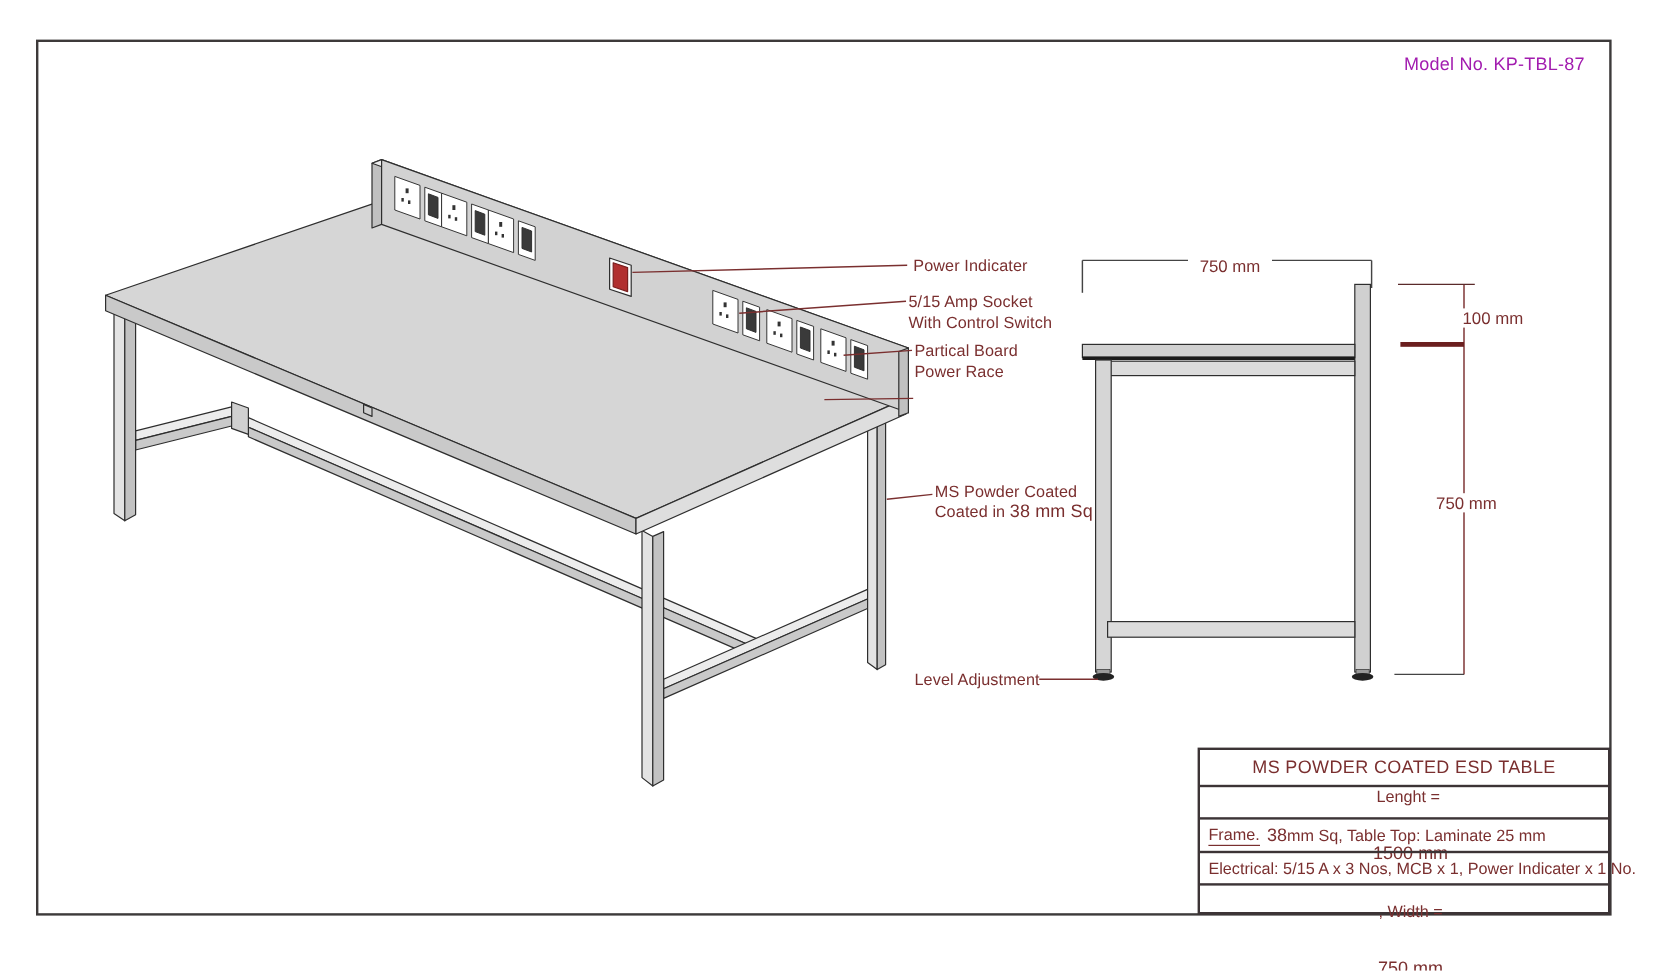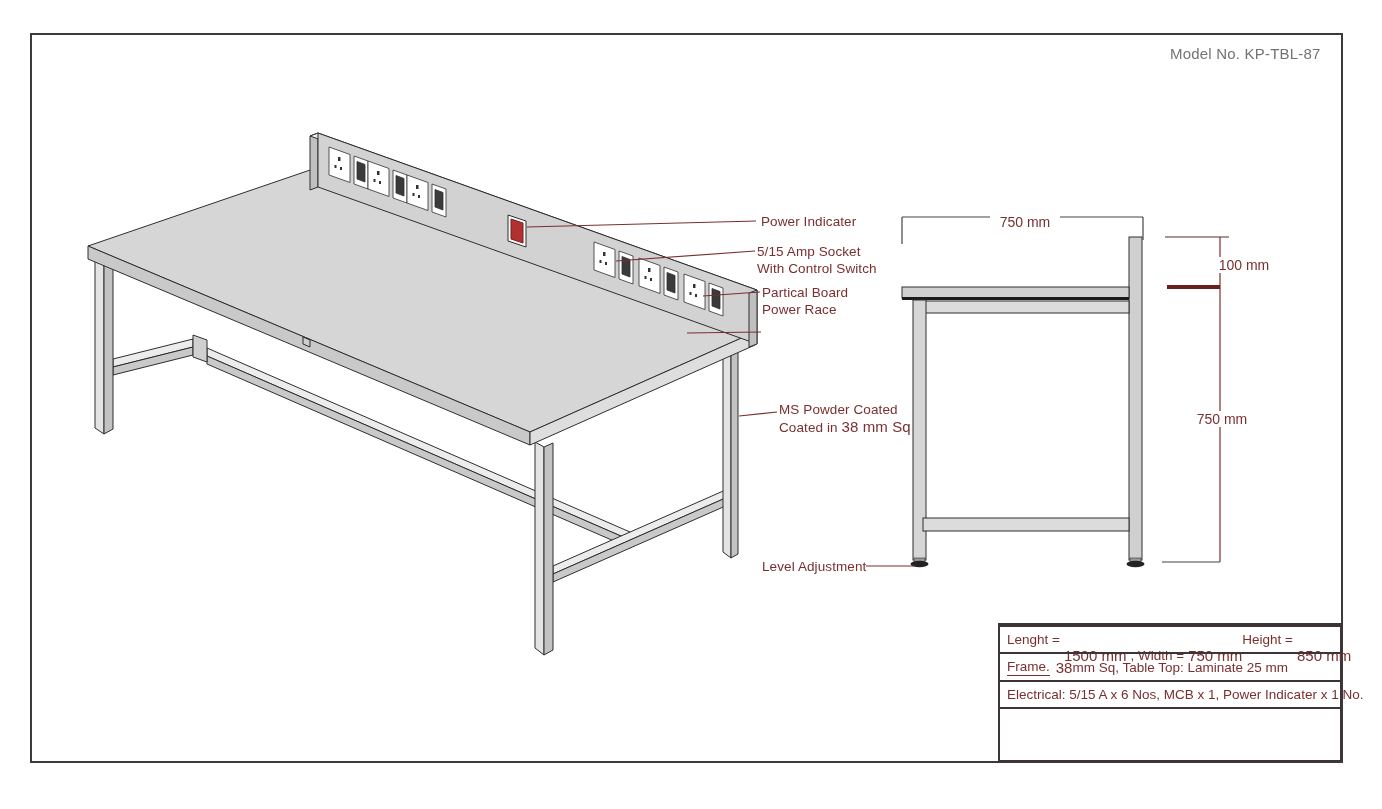--- a/index.html
+++ b/index.html
@@ -9,21 +9,21 @@
     font-family:"Liberation Sans","DejaVu Sans",sans-serif; overflow:hidden;
     color:#7a2f2f;
   }
   .page-border {
     position:absolute; left:30px; top:33px; width:1313px; height:730px;
     border:2px solid #3d3a3a;
   }
   .drawing-svg { position:absolute; left:0; top:0; }
   .model-no {
     position:absolute; left:1170px; top:45px; width:160px;
-    font-size:15px; color:#737373; letter-spacing:0.2px;
+    font-size:15px; color:#a21caf; letter-spacing:0.2px;
   }
   .annot {
     position:absolute; font-size:13.5px; line-height:17px; color:#7a2f2f;
     letter-spacing:0.1px; white-space:nowrap;
   }
   .annot .num-big { font-size:15px; }
   .dim-label {
     position:absolute; font-size:14px; color:#7a2f2f; background:#fff;
     text-align:center; padding:0 2px; white-space:nowrap;
   }
@@ -34,21 +34,21 @@
     color:#7a2f2f;
   }
   .spec-title {
     height:29px; display:flex; align-items:center; justify-content:center;
     font-size:15px; letter-spacing:0.3px;
   }
   .spec-row {
     border-top:2px solid #3c3436; display:flex; align-items:center;
     padding-left:7px; white-space:nowrap;
   }
-  .spec-row1 { height:27px; }
+  .spec-row1 { height:27px;flex-direction:column; }
   .spec-row2 { height:28px; }
   .spec-row3 { height:27px; font-size:13.5px; }
   .spec-empty { flex:1; border-top:2px solid #3c3436; }
   .spec-lbl { font-size:13.5px; }
   .spec-val { font-size:15px; }
   .sp-gap-s { margin-left:4px;margin-top:32px; }
   .sp-gap-m { margin-left:6px; }
   .sp-gap-l { margin-left:0; }
   .frame-underlined { border-bottom:1px solid #7a2f2f; padding-bottom:1px; }
 </style>
@@ -223,32 +223,33 @@
 
   <div class="annot" style="left:762px; top:558px;">
     <div>Level Adjustment</div>
   </div>
 
   <div class="dim-label" style="left:990px; top:214px; width:70px;">750 mm</div>
   <div class="dim-label" style="left:1191px; top:257px; width:62px;margin-left:22px;">100 mm</div>
   <div class="dim-label" style="left:1191px; top:411px; width:62px;">750 mm</div>
 
   <div class="spec-table">
+    <div class="spec-title">MS POWDER COATED ESD TABLE</div>
     <div class="spec-row spec-row1">
       <span class="spec-lbl">Lenght =</span>
       <span class="spec-val sp-gap-s">1500 mm</span>
       <span class="spec-lbl sp-gap-s">, Width =</span>
       <span class="spec-val sp-gap-s">750 mm</span>
       <span class="spec-lbl sp-gap-l">Height =</span>
       <span class="spec-val sp-gap-s">850 mm</span>
     </div>
     <div class="spec-row spec-row2">
       <span class="spec-lbl frame-underlined">Frame.</span>
       <span class="spec-val sp-gap-m">38</span>
       <span class="spec-lbl">mm Sq, Table Top: Laminate 25 mm</span>
     </div>
     <div class="spec-row spec-row3">
-      <span>Electrical: 5/15 A x 6 Nos, MCB x 1, Power Indicater x 1 No.</span>
+      <span>Electrical: 5/15 A x 3 Nos, MCB x 1, Power Indicater x 1 No.</span>
     </div>
     <div class="spec-empty"></div>
   </div>
 
 </div>
 
 </body></html>

